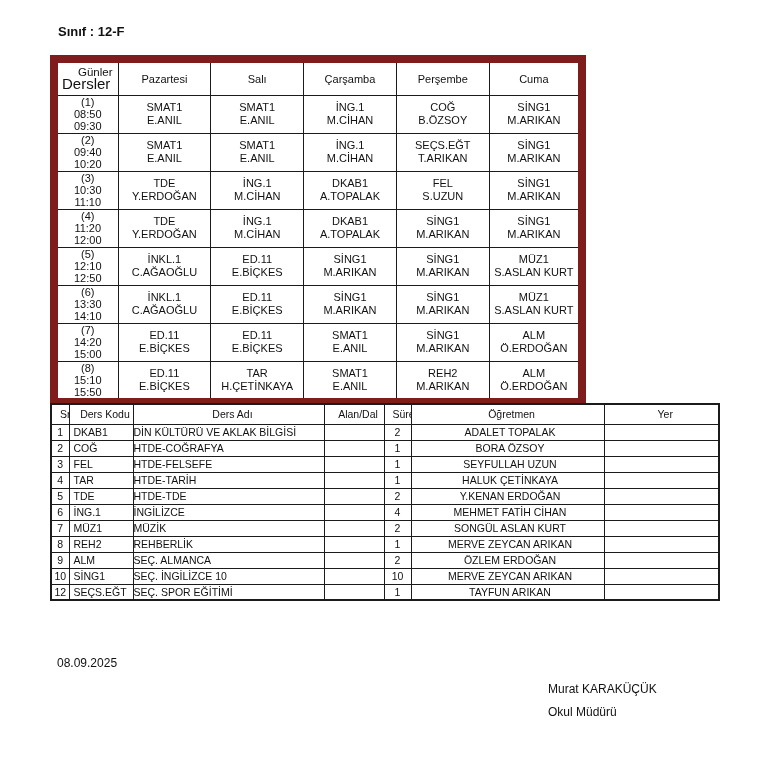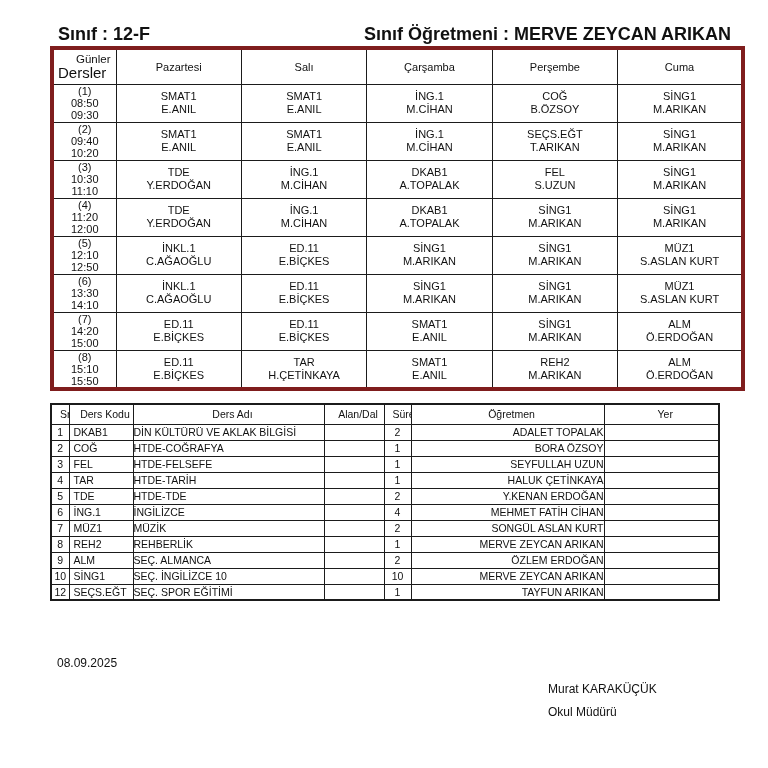--- a/index.html
+++ b/index.html
@@ -6,33 +6,33 @@
   html,body { width:768px; height:768px; background:#ffffff; }
   body {
     font-family:"Liberation Sans","DejaVu Sans",sans-serif;
     color:#111;
     position:relative;
   }
   .page { width:768px; height:768px; position:relative; }
 
   
   .top-header {
-    position:absolute; top:24px; left:58px; right:37px;
+    position:absolute; top:24px; left:58px; right:44px;
     display:flex; justify-content:space-between; align-items:baseline;
-    font-size:18px; font-weight:bold;
+    font-size:13px; font-weight:bold;
   }
 
   
   table { border-collapse:collapse; table-layout:fixed; background:#fff; }
   td, th { border:1.5px solid #1b1b1b; font-weight:normal; overflow:hidden; }
 
   
   .timetable {
-    position:absolute; top:46px; left:50px; width:695px;
-    border:4px solid #7f1d1d;
+    position:absolute; top:55px; left:50px; width:536px;
+    border:8px solid #7f1d1d;
   }
   .timetable th, .timetable td { font-size:11px; text-align:center; vertical-align:middle; }
   .timetable thead tr { height:36px; }
   .timetable tbody tr { height:38px; }
   .corner-cell { position:relative; }
   .corner-top    { position:absolute; top:3px;    right:5px; font-size:11.5px; }
   .corner-bottom { position:absolute; bottom:3px; left:4px;  font-size:15px; }
   .day-header { font-size:11.5px; }
   .period-cell div { line-height:12px; font-size:11px; }
   .lesson-cell div { line-height:13px; font-size:11px; }
@@ -43,41 +43,40 @@
     border:2px solid #1b1b1b;
   }
   .courses thead tr { height:20px; }
   .courses tbody tr { height:16px; }
   .courses th { font-size:10.5px; text-align:center;padding-left:8px; }
   .courses td { font-size:10.5px; white-space:nowrap; }
   .courses td.c-sr   { text-align:center; }
   .courses td.c-code { text-align:left; padding-left:4px; }
   .courses td.c-name { text-align:left; }
   .courses td.c-sure { text-align:center; }
-  .courses td.c-teacher { text-align:right; padding-left:5px; }
+  .courses td.c-teacher { text-align:center; padding-left:5px; }
 
   
   .date-label {
     position:absolute; top:656px; left:57px;
     font-size:12px;
   }
   .signature {
     position:absolute; top:682px; left:548px; width:200px;
     text-align:left; font-size:12px;
   }
   .signature .sig-title { margin-top:9px; }
 </style>
 </head>
 <body>
 
 <div class="page">
 
   <div class="top-header">
     <span>Sınıf : 12-F</span>
-    <span>Sınıf Öğretmeni : MERVE ZEYCAN ARIKAN</span>
   </div>
 
   <table class="timetable">
     <colgroup>
       <col style="width:64px">
       <col>
         <col>
         <col>
         <col>
         <col>

